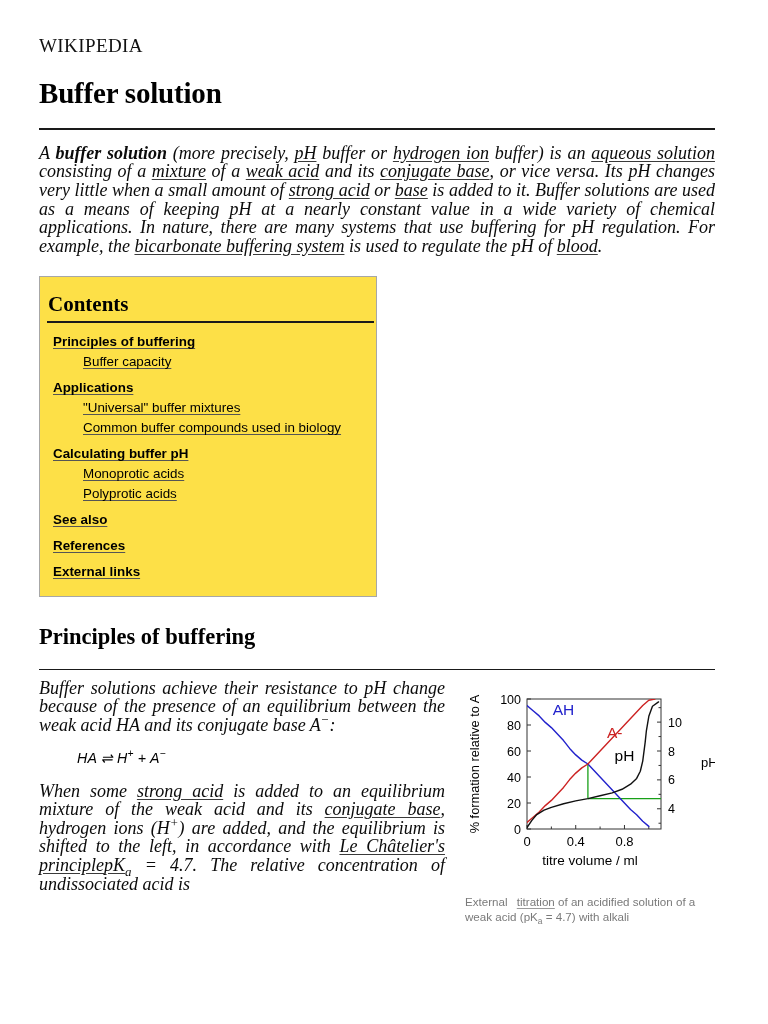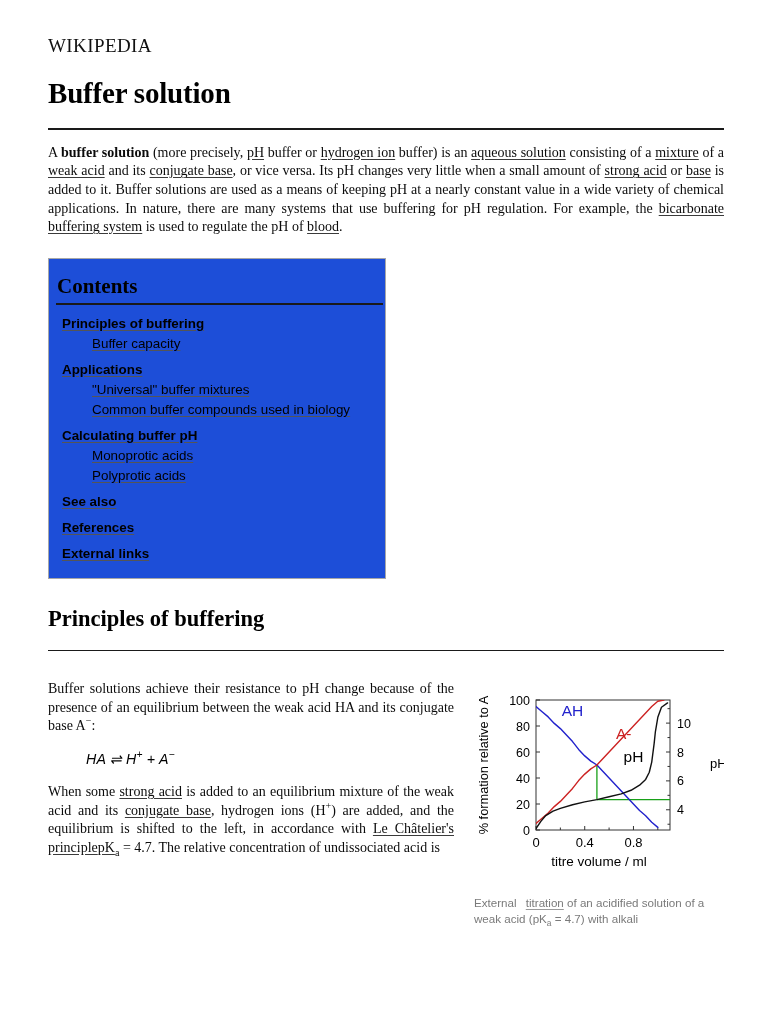--- a/index.html
+++ b/index.html
@@ -10,21 +10,21 @@
   body {
     width: 768px;
     height: 1024px;
     position: relative;
     font-family: "Liberation Serif", serif;
     color: #000000;
     overflow: hidden;
   }
   .page {
     position: absolute;
-    left: 48px;
+    left: 39px;
     top: 0;
     width: 676px;
   }
 
   
   .wordmark {
     margin-top: 36px;
     font-family: "Liberation Serif", serif;
     font-size: 19px;
     letter-spacing: 0.4px;
@@ -43,42 +43,43 @@
   }
   .title-rule {
     margin-top: 7px;
     border-bottom: 2.2px solid #1a1a1a;
     width: 100%;
   }
 
   
   .body-text {
     font-family: "Liberation Serif", serif;
-    font-size: 14px;
+    font-size: 18px;
     line-height: 18.6px;
     text-align: justify;
     color: #0b0b0b;
+    font-style: italic;
   }
   .intro {
     margin-top: 14px;
   }
   .lnk {
     text-decoration: underline;
     text-decoration-color: #3a3a3a;
     text-underline-offset: 1.5px;
     color: #0b0b0b;
   }
   b.term { font-weight: bold; }
 
   
   .toc {
     margin-top: 21px;
     width: 338px;
     border: 1px solid #a7a7a7;
-    background: #1d4ed8;
+    background: #fde047;
     box-sizing: border-box;
     padding: 16px 14px 14px 7px;
   }
   .toc-heading {
     font-family: "Liberation Serif", serif;
     font-weight: bold;
     font-size: 21px;
     line-height: 1.05;
     padding-left: 1px;
     color: #000;
@@ -124,21 +125,21 @@
     color: #000;
   }
   .section-rule {
     margin-top: 6px;
     border-bottom: 1.6px solid #1a1a1a;
     width: 100%;
   }
 
   
   .cols {
-    margin-top: 29px;
+    margin-top: 9px;
     position: relative;
   }
   .col-left {
     width: 406px;
   }
   .col-left p { margin: 0; }
   .para-gap { margin-top: 15px !important; }
   .equation {
     margin-top: 14px;
     margin-bottom: 2px;

